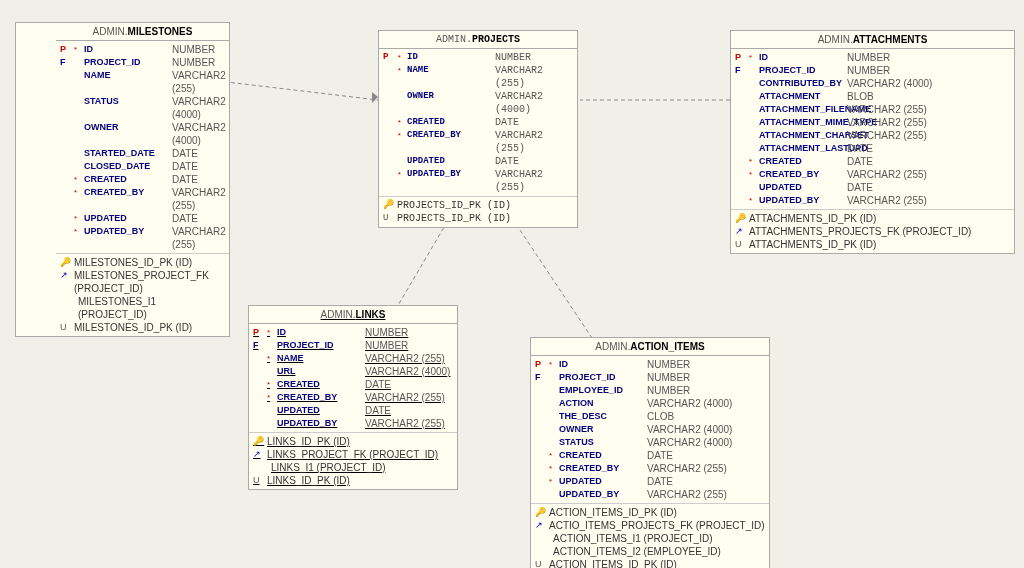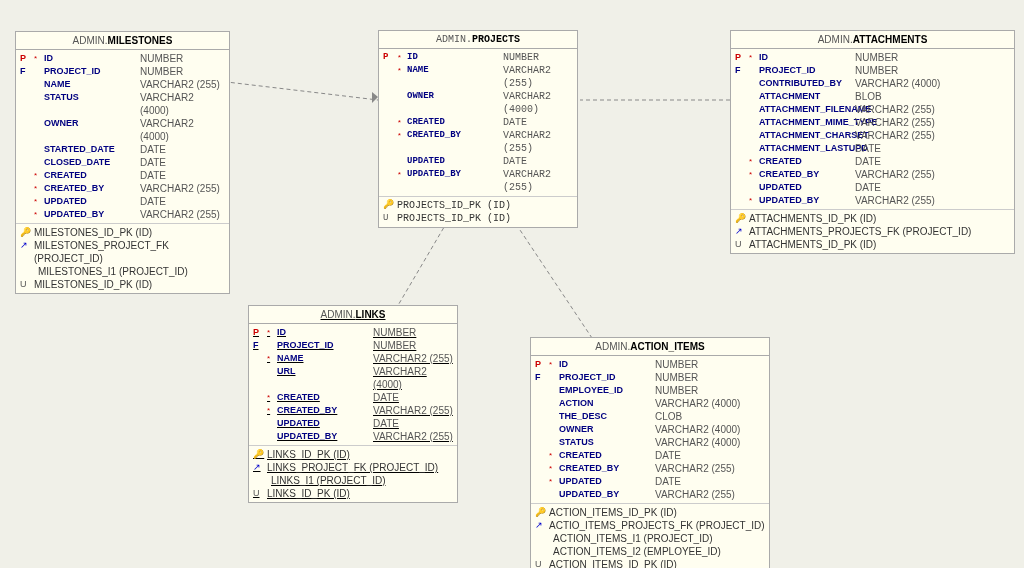--- a/index.html
+++ b/index.html
@@ -58,21 +58,21 @@
       flex-shrink: 0;
       font-weight: bold;
     }
     .row-key {
       width: 10px;
       flex-shrink: 0;
       font-size: 8px;
       color: #cc0000;
     }
     .row-name {
-      width: 96px;
+      width: 88px;
       color: #000080;
       font-weight: bold;
       font-size: 9px;
       flex-shrink: 0;
     }
     .row-type {
       color: #555;
       font-size: 10px;
     }
     .divider {
@@ -115,21 +115,21 @@
     <line x1="360" y1="370" x2="460" y2="200" stroke="#888" stroke-width="1" stroke-dasharray="4,3"></line>
 
     <line x1="600" y1="350" x2="500" y2="200" stroke="#888" stroke-width="1" stroke-dasharray="4,3"></line>
 
     <polygon points="378,97 372,92 372,103" fill="#888"></polygon>
     <polygon points="730,100 736,95 736,105" fill="#888"></polygon>
     <polygon points="460,200 455,194 465,194" fill="#888"></polygon>
     <polygon points="500,200 495,194 505,194" fill="#888"></polygon>
   </svg>
 
-  <div class="table-box" style="left:15px;top:31px;width:215px;">
+  <div class="table-box" style="left:15px;top:22px;width:215px;padding-left:40px;">
     <div class="table-title">
       <span class="schema">ADMIN.</span><span class="tname">MILESTONES</span>
     </div>
     <div class="table-body">
       <div class="row">
           <span class="row-icon">P</span>
           <span class="row-key">*</span>
           <span class="row-name">ID</span>
           <span class="row-type">NUMBER</span>
         </div>

